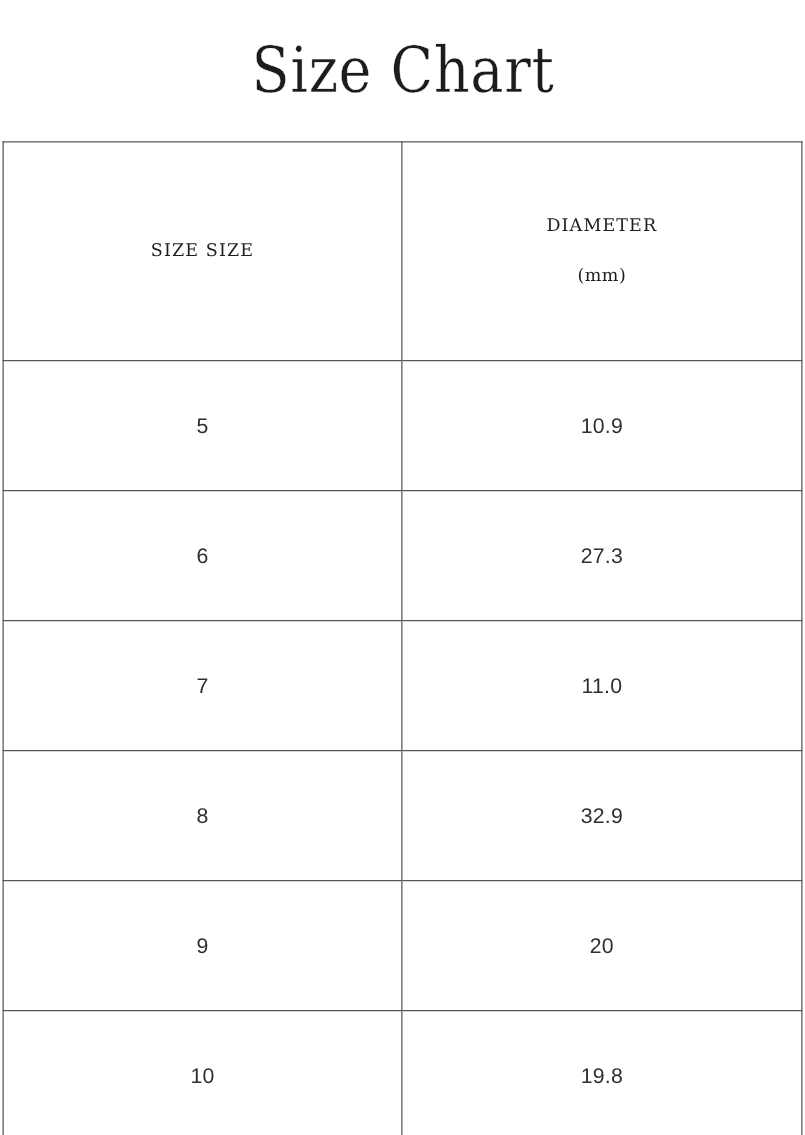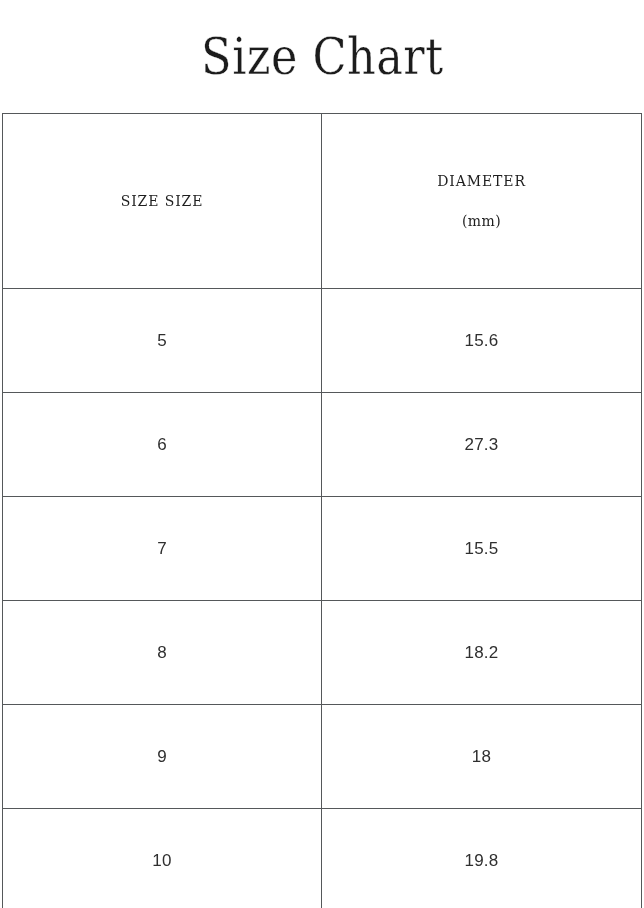--- a/index.html
+++ b/index.html
@@ -113,37 +113,37 @@
         </th>
         <th class="head-cell">
           <span>DIAMETER</span>
           <span class="sub">(mm)</span>
         </th>
       </tr>
     </thead>
     <tbody>
       <tr>
         <td class="data-cell">5</td>
-        <td class="data-cell">15.6</td>
+        <td class="data-cell">10.9</td>
       </tr>
       <tr>
         <td class="data-cell">6</td>
         <td class="data-cell">27.3</td>
       </tr>
       <tr>
         <td class="data-cell">7</td>
-        <td class="data-cell">15.5</td>
+        <td class="data-cell">11.0</td>
       </tr>
       <tr>
         <td class="data-cell">8</td>
-        <td class="data-cell">18.2</td>
+        <td class="data-cell">32.9</td>
       </tr>
       <tr>
         <td class="data-cell">9</td>
-        <td class="data-cell">18</td>
+        <td class="data-cell">20</td>
       </tr>
       <tr>
         <td class="data-cell">10</td>
         <td class="data-cell">19.8</td>
       </tr>
     </tbody>
   </table>
 
 </div>
 

